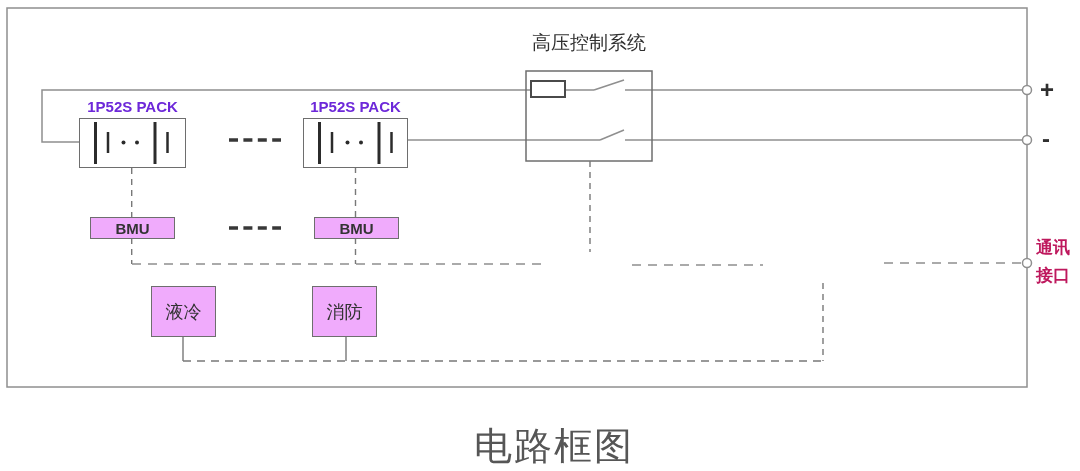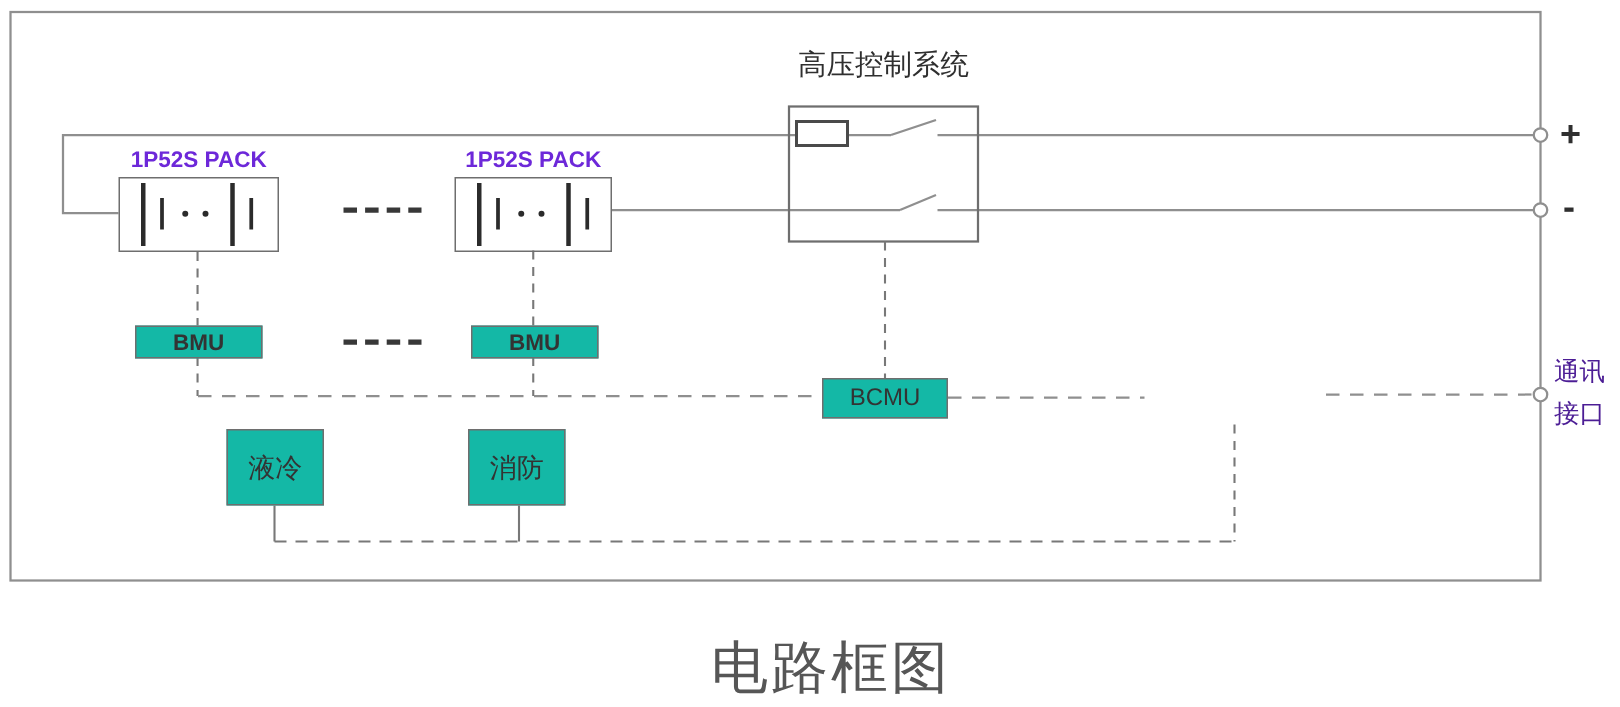--- a/index.html
+++ b/index.html
@@ -4,36 +4,36 @@
 <style>
   html,body{margin:0;padding:0;background:#ffffff;}
   #stage{
     position:relative;width:1080px;height:471px;background:#ffffff;
     font-family:"Liberation Sans",sans-serif;overflow:hidden;
   }
   #wires{position:absolute;left:0;top:0;width:1080px;height:471px;}
   .box{
     position:absolute;box-sizing:border-box;border:1.5px solid #6e6e6e;
     display:flex;align-items:center;justify-content:center;
-    color:#333333;background:#14b8a6;
+    color:#333333;background:#f0abfc;
   }
   .box.transparent{background:transparent;}
   .lbl{
     position:absolute;color:#333333;text-align:center;white-space:nowrap;
   }
   .pack-label{font-size:15px;font-weight:bold;color:#6d28d9;}
   .hv-label{font-size:19px;color:#2f2f2f;}
   .bmu{font-size:15px;font-weight:bold;}
   .bcmu{font-size:16px;}
   .smartm{font-size:17px;}
   .cjkbox{font-size:18px;}
   .term{position:absolute;color:#2f2f2f;font-weight:600;font-size:24px;line-height:24px;}
   .comm-term{
     position:absolute;left:1036px;top:234px;font-size:17px;line-height:28px;
-    color:#4c1d95;font-weight:400;
+    color:#be185d;font-weight:700;
   }
   .comm-term span{display:block;}
   #title{
     position:absolute;left:14px;top:424px;width:1080px;text-align:center;
     font-size:38px;line-height:44px;color:#565656;letter-spacing:2px;
   }
 </style>
 </head>
 <body>
 
@@ -115,23 +115,20 @@
   <div class="box transparent" style="left:79px;top:118px;width:107px;height:50px;"></div>
   <div class="box transparent" style="left:303px;top:118px;width:105px;height:50px;"></div>
 
   <div class="box bmu" style="left:90px;top:217px;width:85px;height:22px;">
     <span>BMU</span>
   </div>
   <div class="box bmu" style="left:314px;top:217px;width:85px;height:22px;">
     <span>BMU</span>
   </div>
 
-  <div class="box bcmu" style="left:548px;top:252px;width:84px;height:27px;">
-    <span>BCMU</span>
-  </div>
 
 
   <div class="box cjkbox" style="left:151px;top:286px;width:65px;height:51px;">
     <span>液冷</span>
   </div>
   <div class="box cjkbox" style="left:312px;top:286px;width:65px;height:51px;">
     <span>消防</span>
   </div>
 
   <div class="term" style="left:1040px;top:78px;">+</div>

